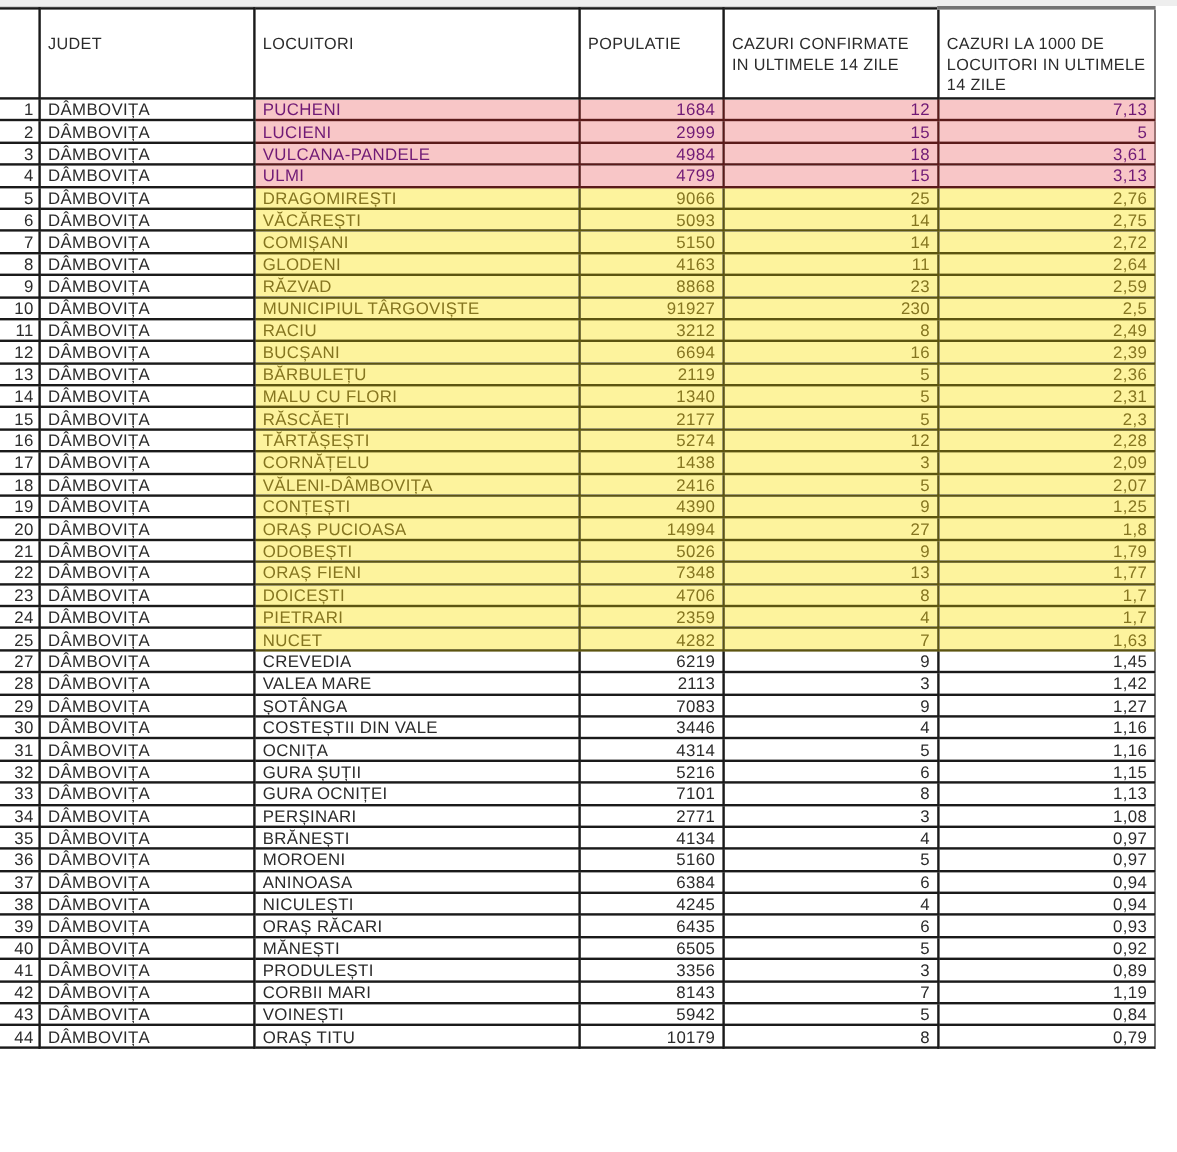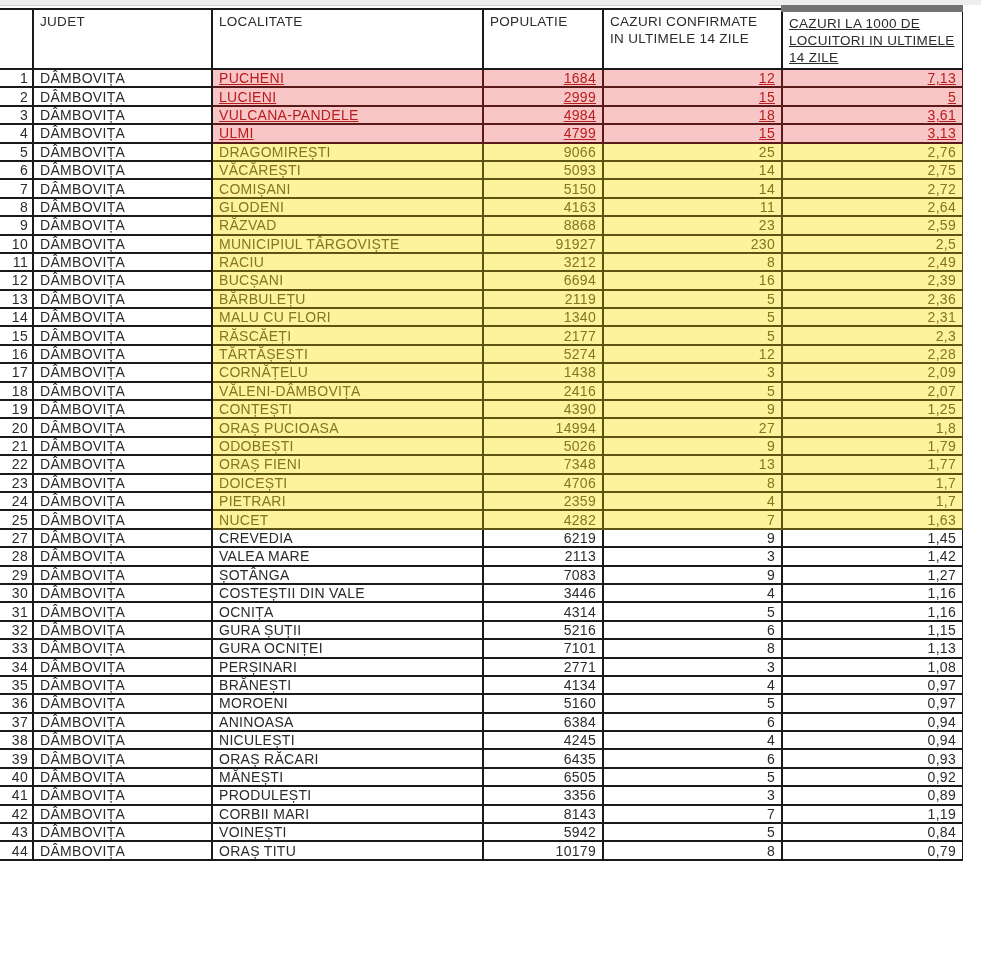--- a/index.html
+++ b/index.html
@@ -4,27 +4,27 @@
 <style>
   html, body { margin:0; padding:0; background:#ffffff; }
   body { width:981px; height:960px; overflow:hidden; position:relative;
          font-family:"Liberation Sans", "DejaVu Sans", sans-serif; }
   .topstrip { position:absolute; left:0; top:0; width:981px; height:5px; background:#eeeeee; border-bottom:1px solid #d0d0d0; }
   table { position:absolute; left:0; top:5px; border-collapse:collapse; table-layout:fixed; }
   col.c-idx { width:33px; } col.c-jud { width:179px; } col.c-loc { width:271px; }
   col.c-pop { width:120px; } col.c-caz { width:179px; } col.c-rate { width:181px; }
   th, td { border:2px solid #1a1a1a; padding:0 6px; font-size:14px; letter-spacing:0.3px;
            white-space:nowrap; overflow:hidden; color:#2b2b2b; }
-  thead th { height:53px; font-weight:normal; text-align:left; vertical-align:top; line-height:17px; padding-top:3px; font-size:13.5px;border-radius:16px; }
+  thead th { height:53px; font-weight:normal; text-align:left; vertical-align:top; line-height:17px; padding-top:20px; font-size:13.5px;border-radius:16px; }
   thead th.idx { border-left:none; }
-  thead th.rate { border-top:7px solid #737373;text-decoration:underline; }
+  thead th.rate { border-top:3px solid #737373; }
   tbody td { height:16.4px; line-height:16px; }
   td.idx { text-align:right; padding:0 4px 0 0; border-left:none; }
   td.num { text-align:right; }
-  tr.red td.hl { background:#f8c6c7; color:#b91c1c; border-color:#5a1a1a;text-decoration:underline; }
+  tr.red td.hl { background:#f8c6c7; color:#701a75; border-color:#5a1a1a; }
   tr.yellow td.hl { background:#fdf39d; color:#857520; border-color:#5c5410; }
   .spacer { position:absolute; left:963px; top:5px; width:18px; height:955px; background:#ffffff; }
 </style>
 </head>
 <body>
 
 <div class="topstrip"></div>
 
 <table>
   <colgroup>
@@ -32,21 +32,21 @@
       <col class="c-jud">
       <col class="c-loc">
       <col class="c-pop">
       <col class="c-caz">
       <col class="c-rate">
   </colgroup>
   <thead>
     <tr>
       <th class="idx"></th>
       <th>JUDET</th>
-      <th>LOCALITATE</th>
+      <th>LOCUITORI</th>
       <th style="white-space:normal">POPULATIE</th>
       <th style="white-space:normal">CAZURI CONFIRMATE IN ULTIMELE 14 ZILE</th>
       <th class="rate" style="white-space:normal">CAZURI LA 1000 DE LOCUITORI IN ULTIMELE 14 ZILE</th>
     </tr>
   </thead>
   <tbody id="tbody">
       <tr class="red">
         <td class="idx">1</td>
         <td>DÂMBOVIȚA</td>
         <td class="hl">PUCHENI</td>

